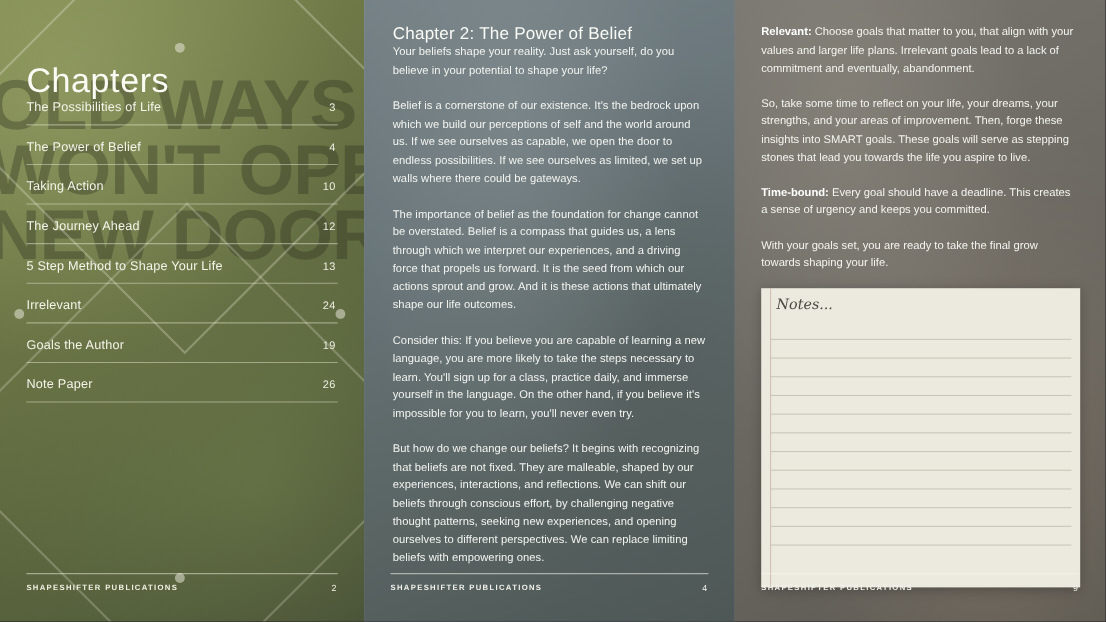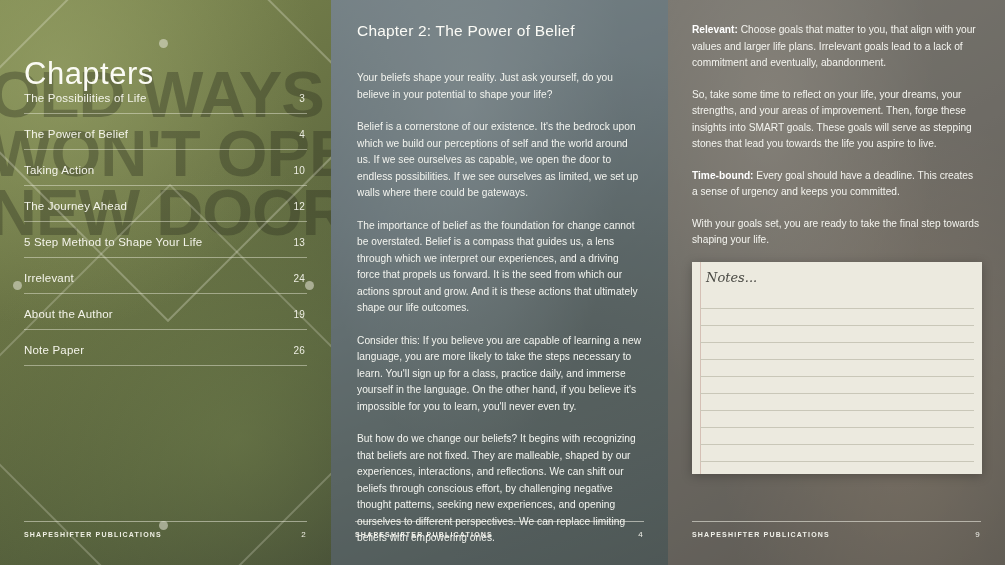--- a/index.html
+++ b/index.html
@@ -148,21 +148,20 @@
   .text-content {
     position: relative;
     z-index: 3;
     padding: 22px 26px 0 26px;
     color: #f4f5f2;
   }
   .chapter-title {
     font-size: 15.5px;
     font-weight: normal;
     letter-spacing: 0.2px;
-    margin-bottom: 30px;
     color: #fbfbf6;
   }
   .para {
     font-size: 10.2px;
     line-height: 1.62;
     margin-bottom: 16px;
     color: #f3f4ef;
     letter-spacing: 0.05px;
   }
 
@@ -197,21 +196,21 @@
     line-height: 1.62;
     margin-bottom: 15px;
     color: #f4f4ef;
   }
   .notes-para b { font-weight: bold; color: #ffffff; margin-top: 48px; }
   .notepad {
     position: absolute;
     left: 24px;
     top: 262px;
     width: 290px;
-    height: 212px;
+    height: 272px;
     background: #eceadf;
     box-shadow: 0 2px 10px rgba(0,0,0,0.25);
     z-index: 3;
     overflow: hidden;
     padding-left: 43px;
   }
   .notepad-label {
     position: absolute;
     left: 14px;
     top: 8px;
@@ -280,21 +279,21 @@
         </li>
         <li class="toc-row">
           <span>5 Step Method to Shape Your Life</span>
           <span class="pg">13</span>
         </li>
         <li class="toc-row">
           <span>Irrelevant</span>
           <span class="pg">24</span>
         </li>
         <li class="toc-row">
-          <span>About the Author</span>
+          <span>Goals the Author</span>
           <span class="pg">19</span>
         </li>
         <li class="toc-row">
           <span>Note Paper</span>
           <span class="pg">26</span>
         </li>
       </ul>
     </div>
 
     <div class="page-footer">
@@ -330,21 +329,21 @@
       <p class="notes-para">
         <b>Relevant:</b><span> Choose goals that matter to you, that align with your values and larger life plans. Irrelevant goals lead to a lack of commitment and eventually, abandonment.</span>
       </p>
       <p class="notes-para">
         <span>So, take some time to reflect on your life, your dreams, your strengths, and your areas of improvement. Then, forge these insights into SMART goals. These goals will serve as stepping stones that lead you towards the life you aspire to live.</span>
       </p>
       <p class="notes-para">
         <b>Time-bound:</b><span> Every goal should have a deadline. This creates a sense of urgency and keeps you committed.</span>
       </p>
       <p class="notes-para">
-        <span>With your goals set, you are ready to take the final step towards shaping your life.</span>
+        <span>With your goals set, you are ready to take the final grow towards shaping your life.</span>
       </p>
     </div>
 
     <div class="notepad">
       <div class="notepad-margin"></div>
       <div class="notepad-label">Notes...</div>
       <div class="notepad-lines">
         <div class="nline"></div>
         <div class="nline"></div>
         <div class="nline"></div>

